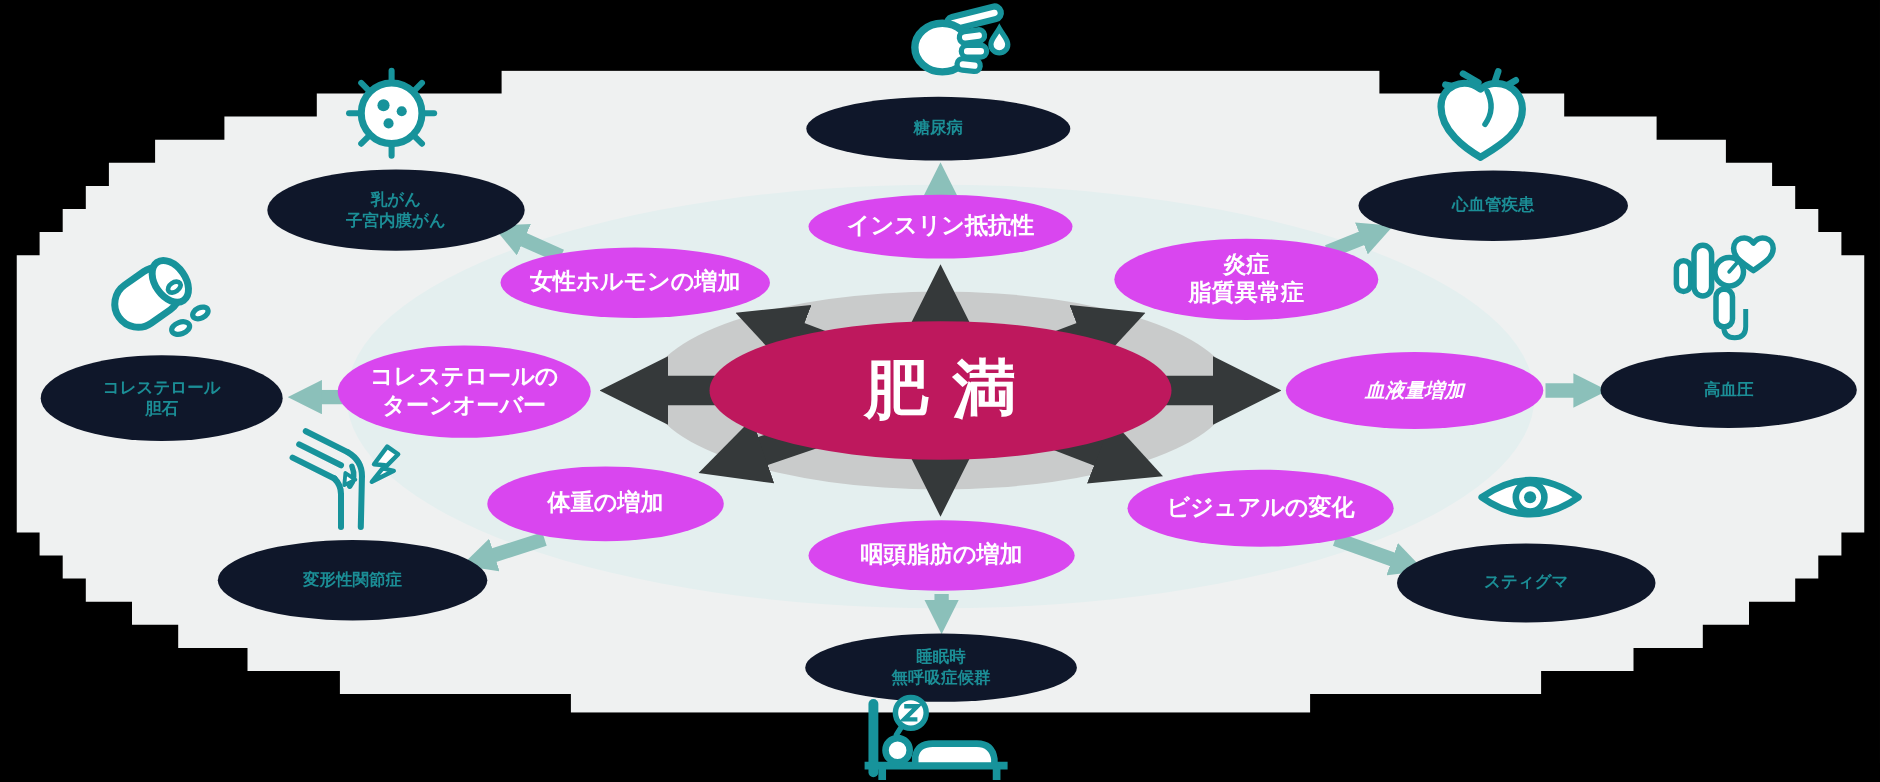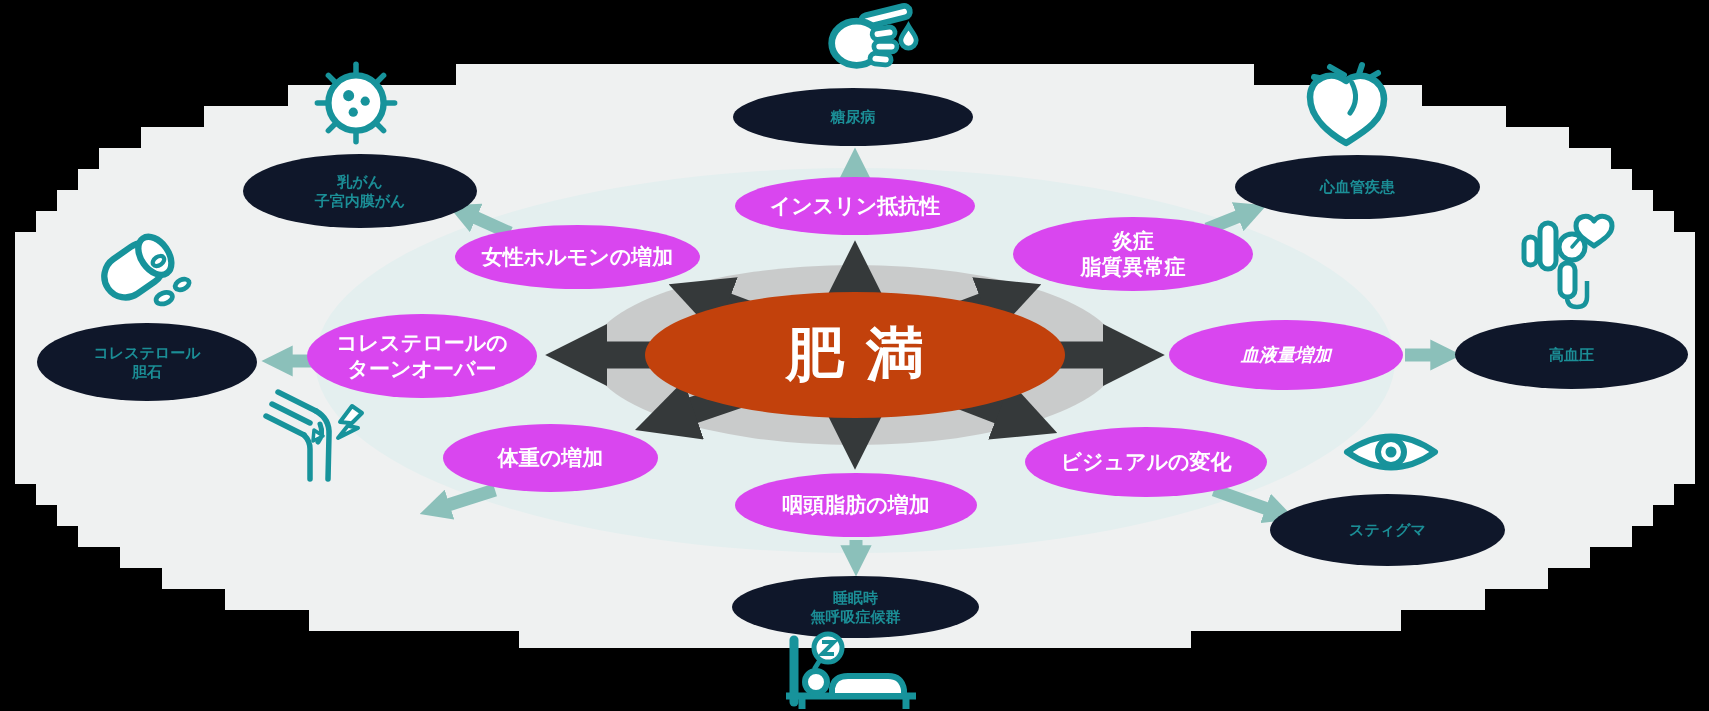--- a/index.html
+++ b/index.html
@@ -6,21 +6,21 @@
   body{font-family:"Liberation Sans","DejaVu Sans",sans-serif;}
   .stage{position:relative;width:1709px;height:711px;overflow:hidden;}
   .abs{position:absolute;}
   .bg-outer{left:5px;top:64px;width:1700px;height:584px;background:#eff1f1;}
   .bg-inner{left:315px;top:168px;width:1080px;height:385px;background:#e4efef;border-radius:50%;}
   .center-gray{left:590px;top:265px;width:530px;height:180px;background:#c9cbcb;border-radius:50%;}
   .arrows{left:0;top:0;}
   .node{position:absolute;border-radius:50%;display:flex;flex-direction:column;align-items:center;justify-content:center;text-align:center;font-weight:bold;}
   .teal{background:#d946ef;color:#ffffff;font-size:21px;line-height:1.25;align-items:center;}
   .gray{background:#0f172a;color:#1b8e96;font-size:15px;line-height:1.3;}
-  .center-node{left:645px;top:292px;width:420px;height:126px;background:#c2410c;color:#fff;
+  .center-node{left:645px;top:292px;width:420px;height:126px;background:#be185d;color:#fff;
     font-size:58px;letter-spacing:22px;}
   .center-node span{padding-left:22px;}
   .p-insulin{left:735px;top:177px;width:240px;height:58px;}
   .p-hormone{left:455px;top:225px;width:245px;height:64px;}
   .p-turnover{left:307px;top:314px;width:230px;height:84px;}
   .p-weight{left:443px;top:424px;width:215px;height:68px;}
   .p-pharyngeal{left:735px;top:473px;width:242px;height:64px;}
   .p-inflammation{left:1013px;top:217px;width:240px;height:74px;}
   .p-bloodvol{left:1169px;top:320px;width:234px;height:70px;font-size:18px;font-style:italic;}
   .p-visual{left:1025px;top:427px;width:242px;height:70px;}
@@ -117,20 +117,23 @@
     <span>糖尿病</span>
   </div>
   <div class="node gray p-cancer">
     <span>乳がん</span>
     <span>子宮内膜がん</span>
   </div>
   <div class="node gray p-gallstones">
     <span>コレステロール</span>
     <span>胆石</span>
   </div>
+  <div class="node gray p-oa">
+    <span>変形性関節症</span>
+  </div>
   <div class="node gray p-apnea">
     <span>睡眠時</span>
     <span>無呼吸症候群</span>
   </div>
   <div class="node gray p-cvd">
     <span>心血管疾患</span>
   </div>
   <div class="node gray p-htn">
     <span>高血圧</span>
   </div>

